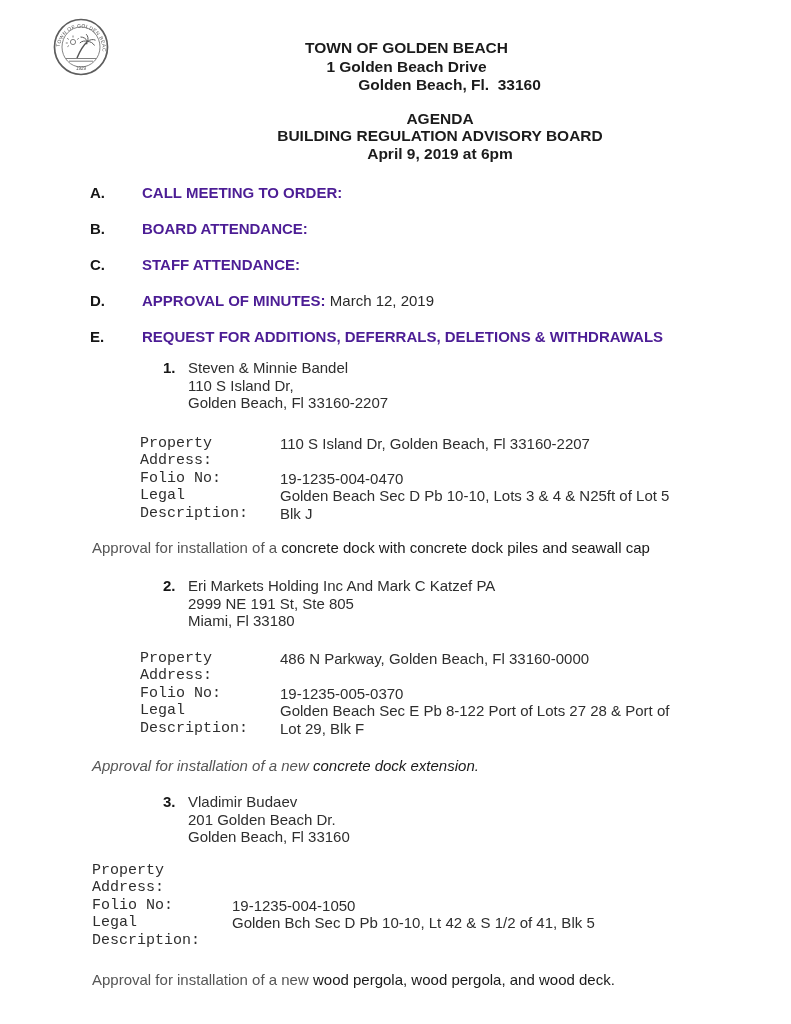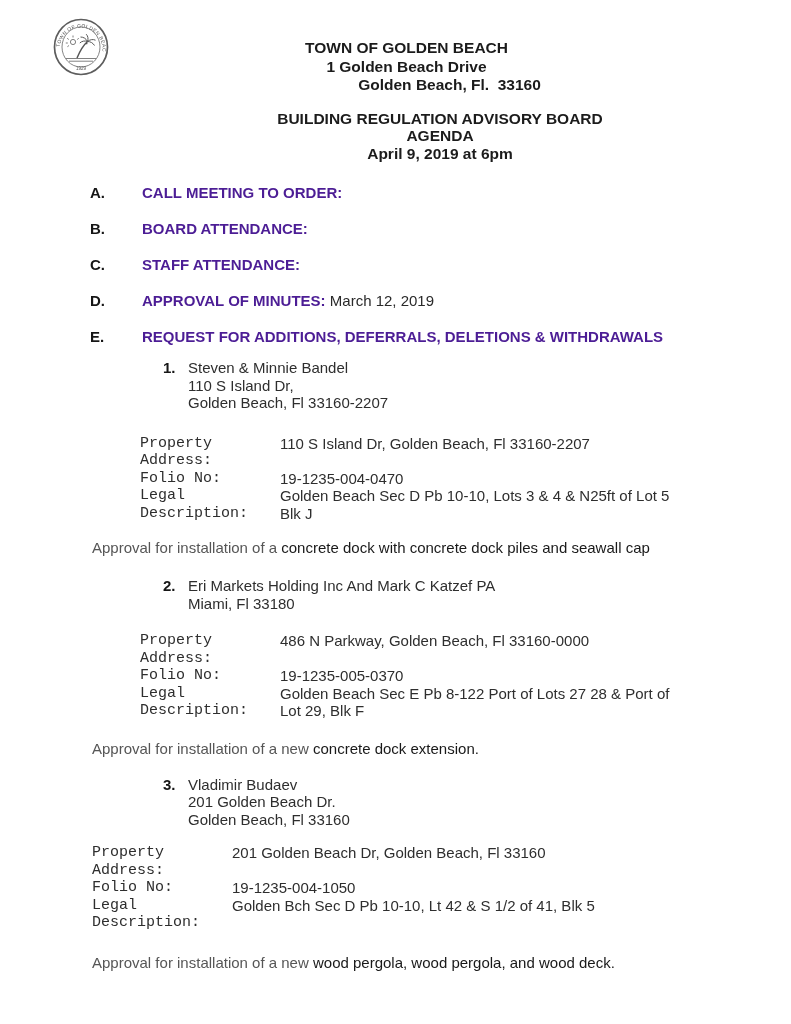--- a/index.html
+++ b/index.html
@@ -67,21 +67,21 @@
   
   .props { margin-top: 23px; padding-left: 140px; line-height: 17.5px; color: #2e2e2e; }
   .props.m2 { margin-top: 20px; }
   .props.flush { margin-top: 16px; padding-left: 92px; }
   .prop-row { display: flex; }
   .prop-label { width: 140px; flex-shrink: 0; font-family: Liberation Mono, monospace; }
   .prop-value { width: 424px; }
 
   
   .approval { margin-top: 17px; padding-left: 92px; padding-right: 20px; line-height: 18px; }
-  .approval.m2 { margin-top: 20px; }
+  .approval.m2 { margin-top: 20px; font-style: italic; }
   .approval.m3 { margin-top: 22px; }
   .approval-prefix { color: #565656; }
   .approval-emph { color: #191919; }
 </style>
 </head>
 <body>
 
 <div class="page">
 
   <svg class="seal" viewBox="0 0 58 62" aria-hidden="true">
@@ -112,22 +112,22 @@
     </g>
   </svg>
 
   <div class="header-address">
     <div class="t">TOWN OF GOLDEN BEACH</div>
     <div class="t">1 Golden Beach Drive</div>
     <div class="t line3">Golden Beach, Fl.  33160</div>
   </div>
 
   <div class="header-agenda">
+    <div class="t">AGENDA</div>
     <div class="t">BUILDING REGULATION ADVISORY BOARD</div>
-    <div class="t">AGENDA</div>
     <div class="t">April 9, 2019 at 6pm</div>
   </div>
 
   <div class="sections">
     <div class="section-row">
       <div class="section-letter t">A.</div>
       <div><span class="section-title t">CALL MEETING TO ORDER:</span><span class="section-value t"></span></div>
     </div>
     <div class="section-row">
       <div class="section-letter t">B.</div>
@@ -177,20 +177,21 @@
     </div>
   </div>
   <div class="approval">
     <span class="approval-prefix t">Approval for installation of a </span><span class="approval-emph t">concrete dock with concrete dock piles and seawall cap</span>
   </div>
 
   <div class="applicant m2">
     <div class="item-number t">2.</div>
     <div class="applicant-lines">
       <div class="t">Eri Markets Holding Inc And Mark C Katzef PA</div>
+      <div class="t">2999 NE 191 St, Ste 805</div>
       <div class="t">Miami, Fl 33180</div>
     </div>
   </div>
   <div class="props m2">
     <div class="prop-row">
       <div class="prop-label t">Property Address:</div>
       <div class="prop-value">
           <div class="t">486 N Parkway, Golden Beach, Fl 33160-0000</div>
         </div>
     </div>
@@ -216,23 +217,20 @@
     <div class="item-number t">3.</div>
     <div class="applicant-lines">
       <div class="t">Vladimir Budaev</div>
       <div class="t">201 Golden Beach Dr.</div>
       <div class="t">Golden Beach, Fl 33160</div>
     </div>
   </div>
   <div class="props flush">
     <div class="prop-row">
       <div class="prop-label t">Property Address:</div>
-      <div class="prop-value">
-          <div class="t">201 Golden Beach Dr, Golden Beach, Fl 33160</div>
-        </div>
     </div>
     <div class="prop-row">
       <div class="prop-label t">Folio No:</div>
       <div class="prop-value">
           <div class="t">19-1235-004-1050</div>
         </div>
     </div>
     <div class="prop-row">
       <div class="prop-label t">Legal Description:</div>
       <div class="prop-value">

